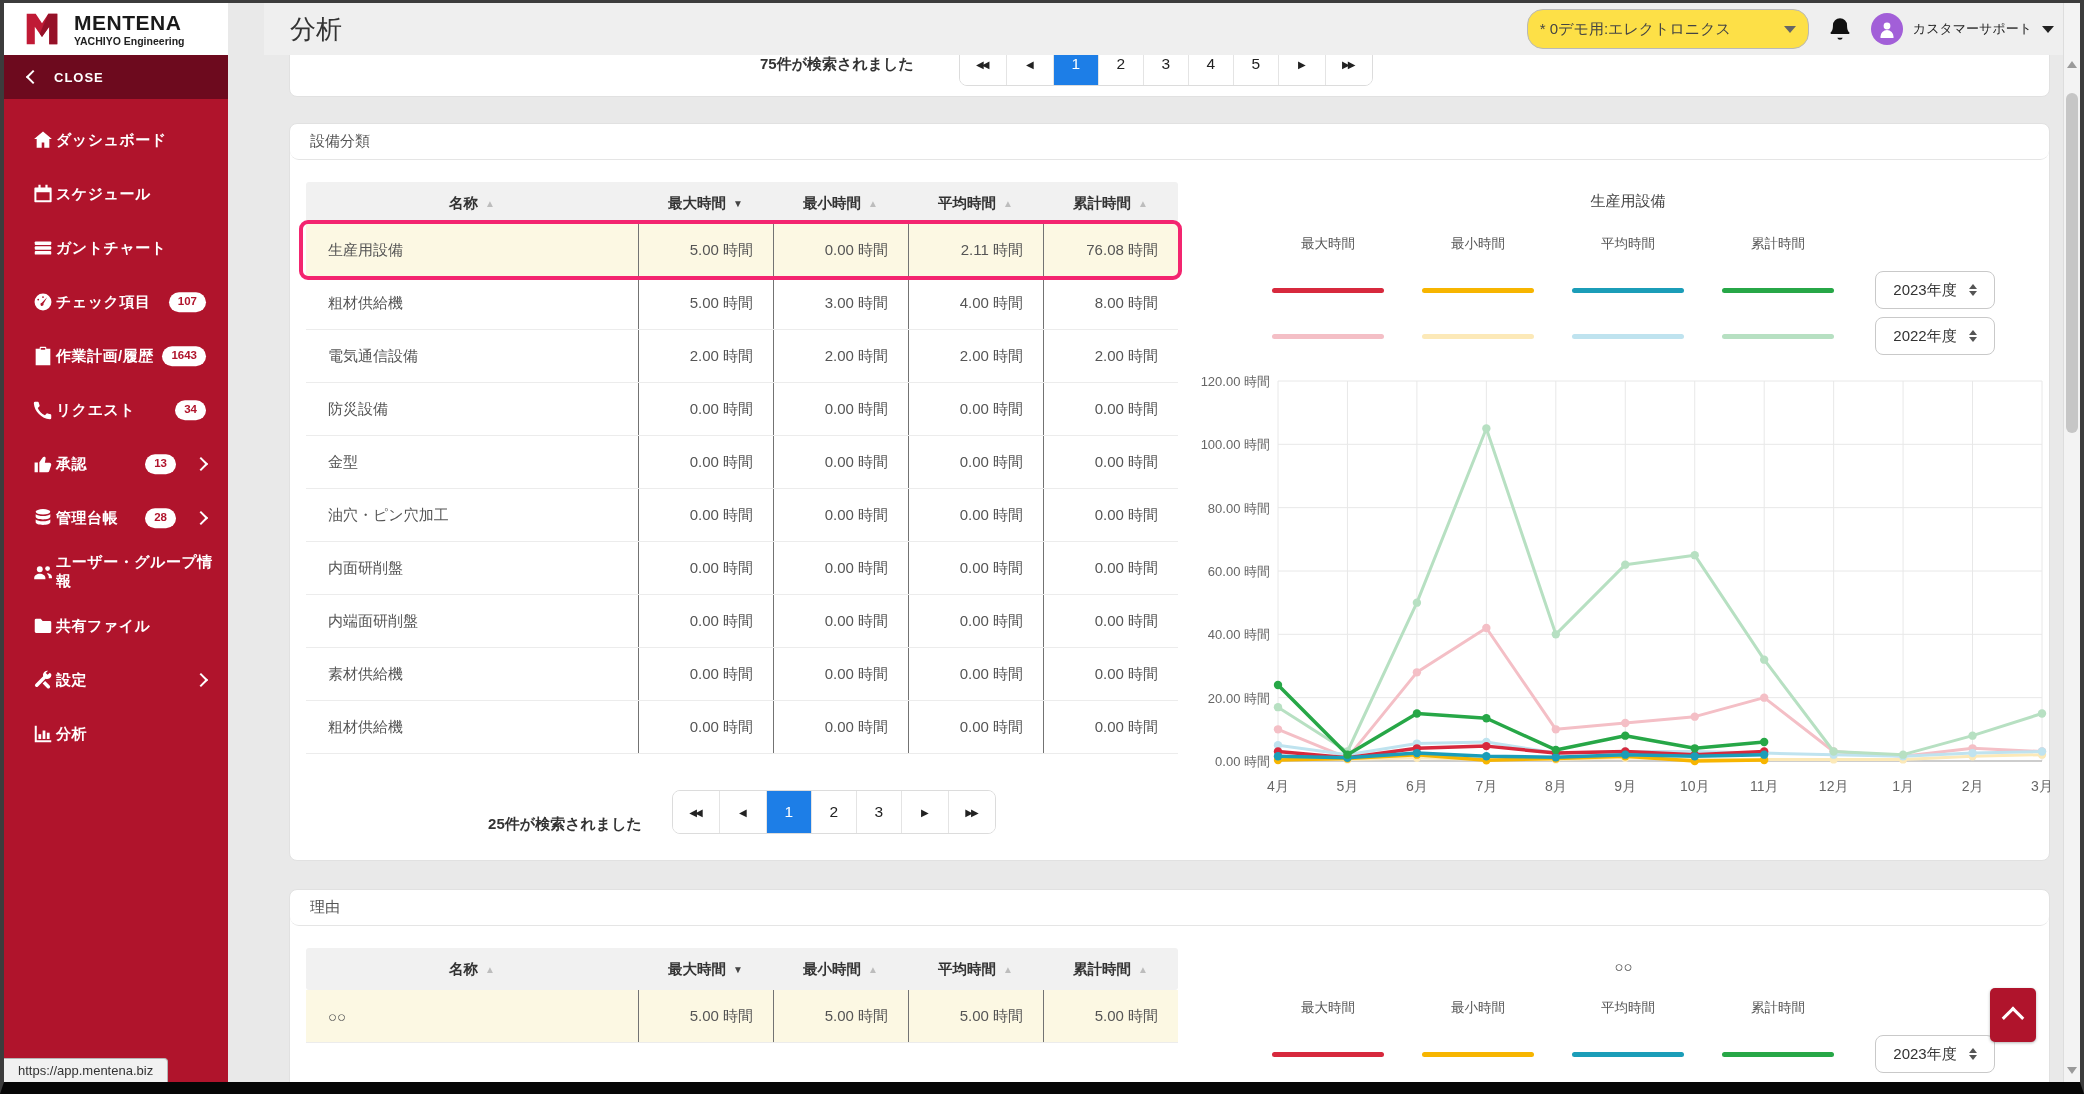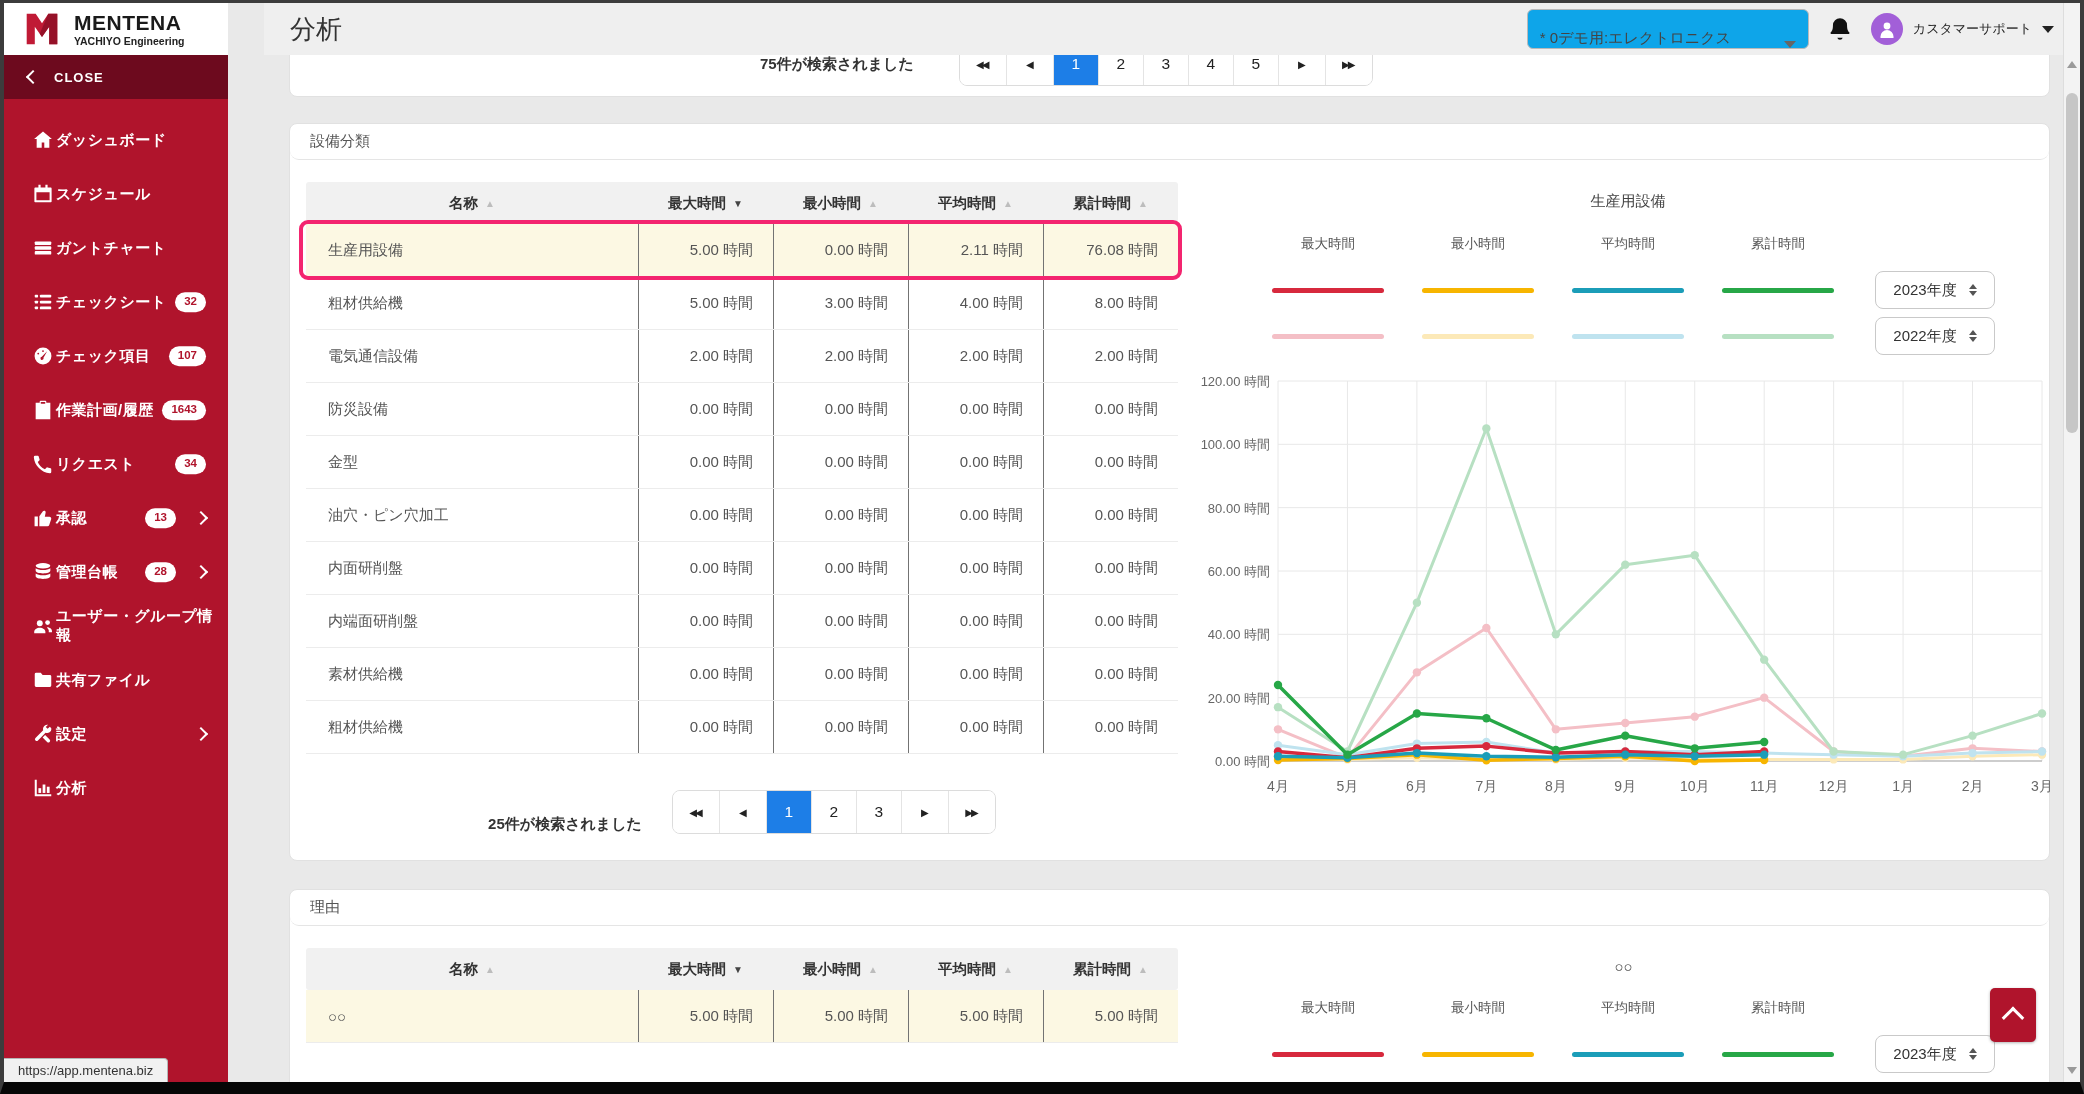--- a/index.html
+++ b/index.html
@@ -20,21 +20,21 @@
   .s-icon svg{width:22px;height:22px;fill:#fff;}
   .s-label{margin-left:0;font-size:15px;font-weight:bold;letter-spacing:.5px;}
   .badge{position:absolute;right:22px;top:50%;transform:translateY(-50%);background:#fff;color:#b0142c;font-size:11.5px;font-weight:bold;padding:4px 9px;border-radius:12px;line-height:1;}
   .badge.shift{right:52px;}
   .chev-right{position:absolute;right:22px;top:50%;width:8px;height:8px;border-top:2.5px solid #fff;border-right:2.5px solid #fff;transform:translateY(-50%) rotate(45deg);}
 
   
   .topbar{position:absolute;left:260px;right:0;top:0;height:52px;background:#efefef;display:flex;align-items:center;z-index:4;}
   .page-title{font-size:26px;color:#333;padding-left:26px;flex:0 0 auto;}
   .topbar-right{margin-left:auto;display:flex;align-items:center;gap:18px;padding-right:26px;}
-  .workspace-select{width:256px;height:38px;background:#0ea5e9;border:1px solid #b9b9b9;border-radius:6px;display:flex;align-items:flex-end;padding:0 12px;font-size:15px;color:#444;cursor:pointer;}
+  .workspace-select{width:256px;height:38px;background:#fde047;border:1px solid #b9b9b9;border-radius:16px;display:flex;align-items:center;padding:0 12px;font-size:15px;color:#444;cursor:pointer;}
   .workspace-select .caret{margin-left:auto;}
   .caret{width:0;height:0;border-left:6px solid transparent;border-right:6px solid transparent;border-top:7px solid #666;display:inline-block;}
   .caret.dark{border-top-color:#222;}
   .bell svg{width:26px;height:26px;display:block;}
   .user{display:flex;align-items:center;gap:10px;font-size:13px;color:#222;cursor:pointer;}
   .avatar{width:32px;height:32px;border-radius:50%;background:#a25fd8;display:flex;align-items:center;justify-content:center;overflow:hidden;}
   .avatar svg{width:24px;height:24px;}
 
   
   .content{position:absolute;left:260px;right:16px;top:52px;bottom:0;overflow:hidden;padding:0 14px 0 25px;background:#e9e9e9;}
@@ -133,34 +133,20 @@
         </div>
         <div class="side-item">
           <span class="s-icon">
             <svg viewBox="0 0 24 24" fill="#fff">
               <rect x="3" y="4.8" width="18" height="3.8" rx="1"></rect>
               <rect x="3" y="10.1" width="18" height="3.8" rx="1"></rect>
               <rect x="3" y="15.4" width="18" height="3.8" rx="1"></rect>
             </svg>
           </span>
           <span class="s-label">ガントチャート</span>
-        </div>
-        <div class="side-item">
-          <span class="s-icon">
-            <svg viewBox="0 0 24 24" fill="#fff">
-              <rect x="8.6" y="4" width="12.4" height="3" rx="1"></rect>
-              <rect x="8.6" y="10.5" width="12.4" height="3" rx="1"></rect>
-              <rect x="8.6" y="17" width="12.4" height="3" rx="1"></rect>
-              <rect x="3" y="4" width="3.6" height="3" rx="0.8"></rect>
-              <rect x="3" y="10.5" width="3.6" height="3" rx="0.8"></rect>
-              <rect x="3" y="17" width="3.6" height="3" rx="0.8"></rect>
-            </svg>
-          </span>
-          <span class="s-label">チェックシート</span>
-          <span class="badge">32</span>
         </div>
         <div class="side-item">
           <span class="s-icon">
             <svg viewBox="0 0 24 24" fill="#fff">
               <circle cx="12" cy="12" r="9.2"></circle>
               <path fill="#b0142c" d="M10.7 12.9 16.5 6.8l-4 7.1a1.7 1.7 0 1 1-1.8-1z"></path>
               <circle fill="#b0142c" cx="6.8" cy="9.4" r="1"></circle>
               <circle fill="#b0142c" cx="12" cy="6.6" r="1"></circle>
             </svg>
           </span>

